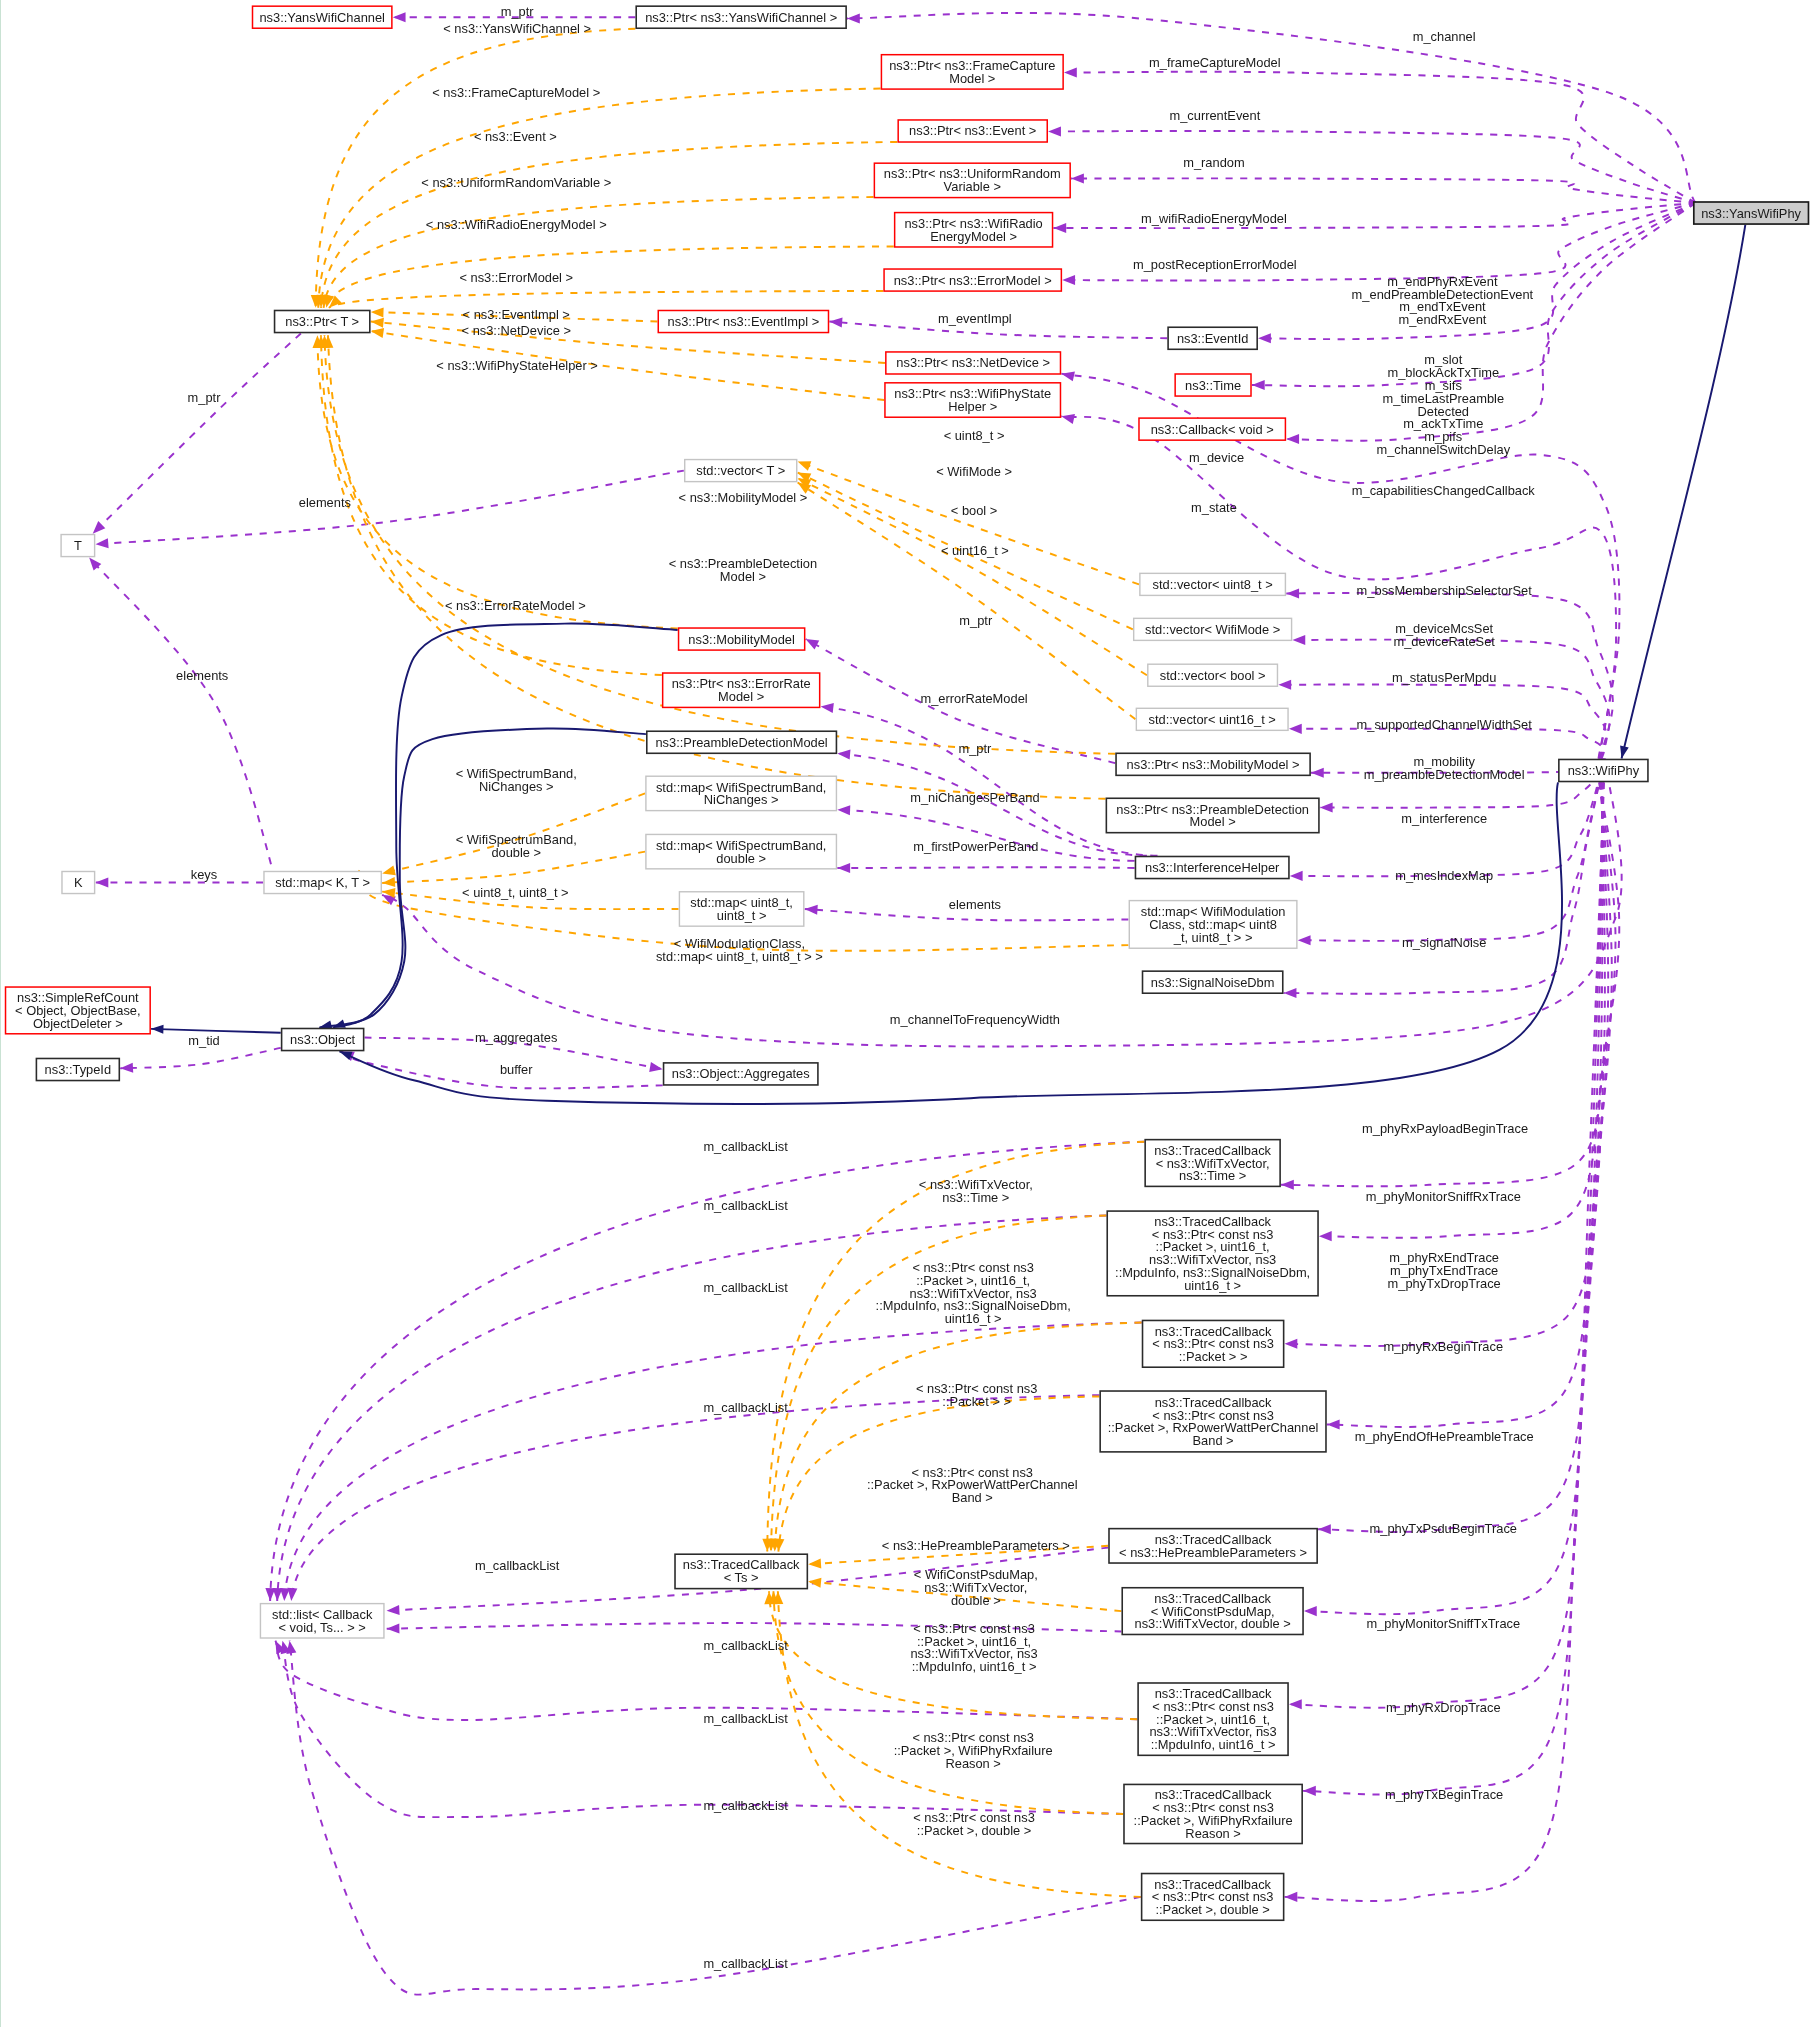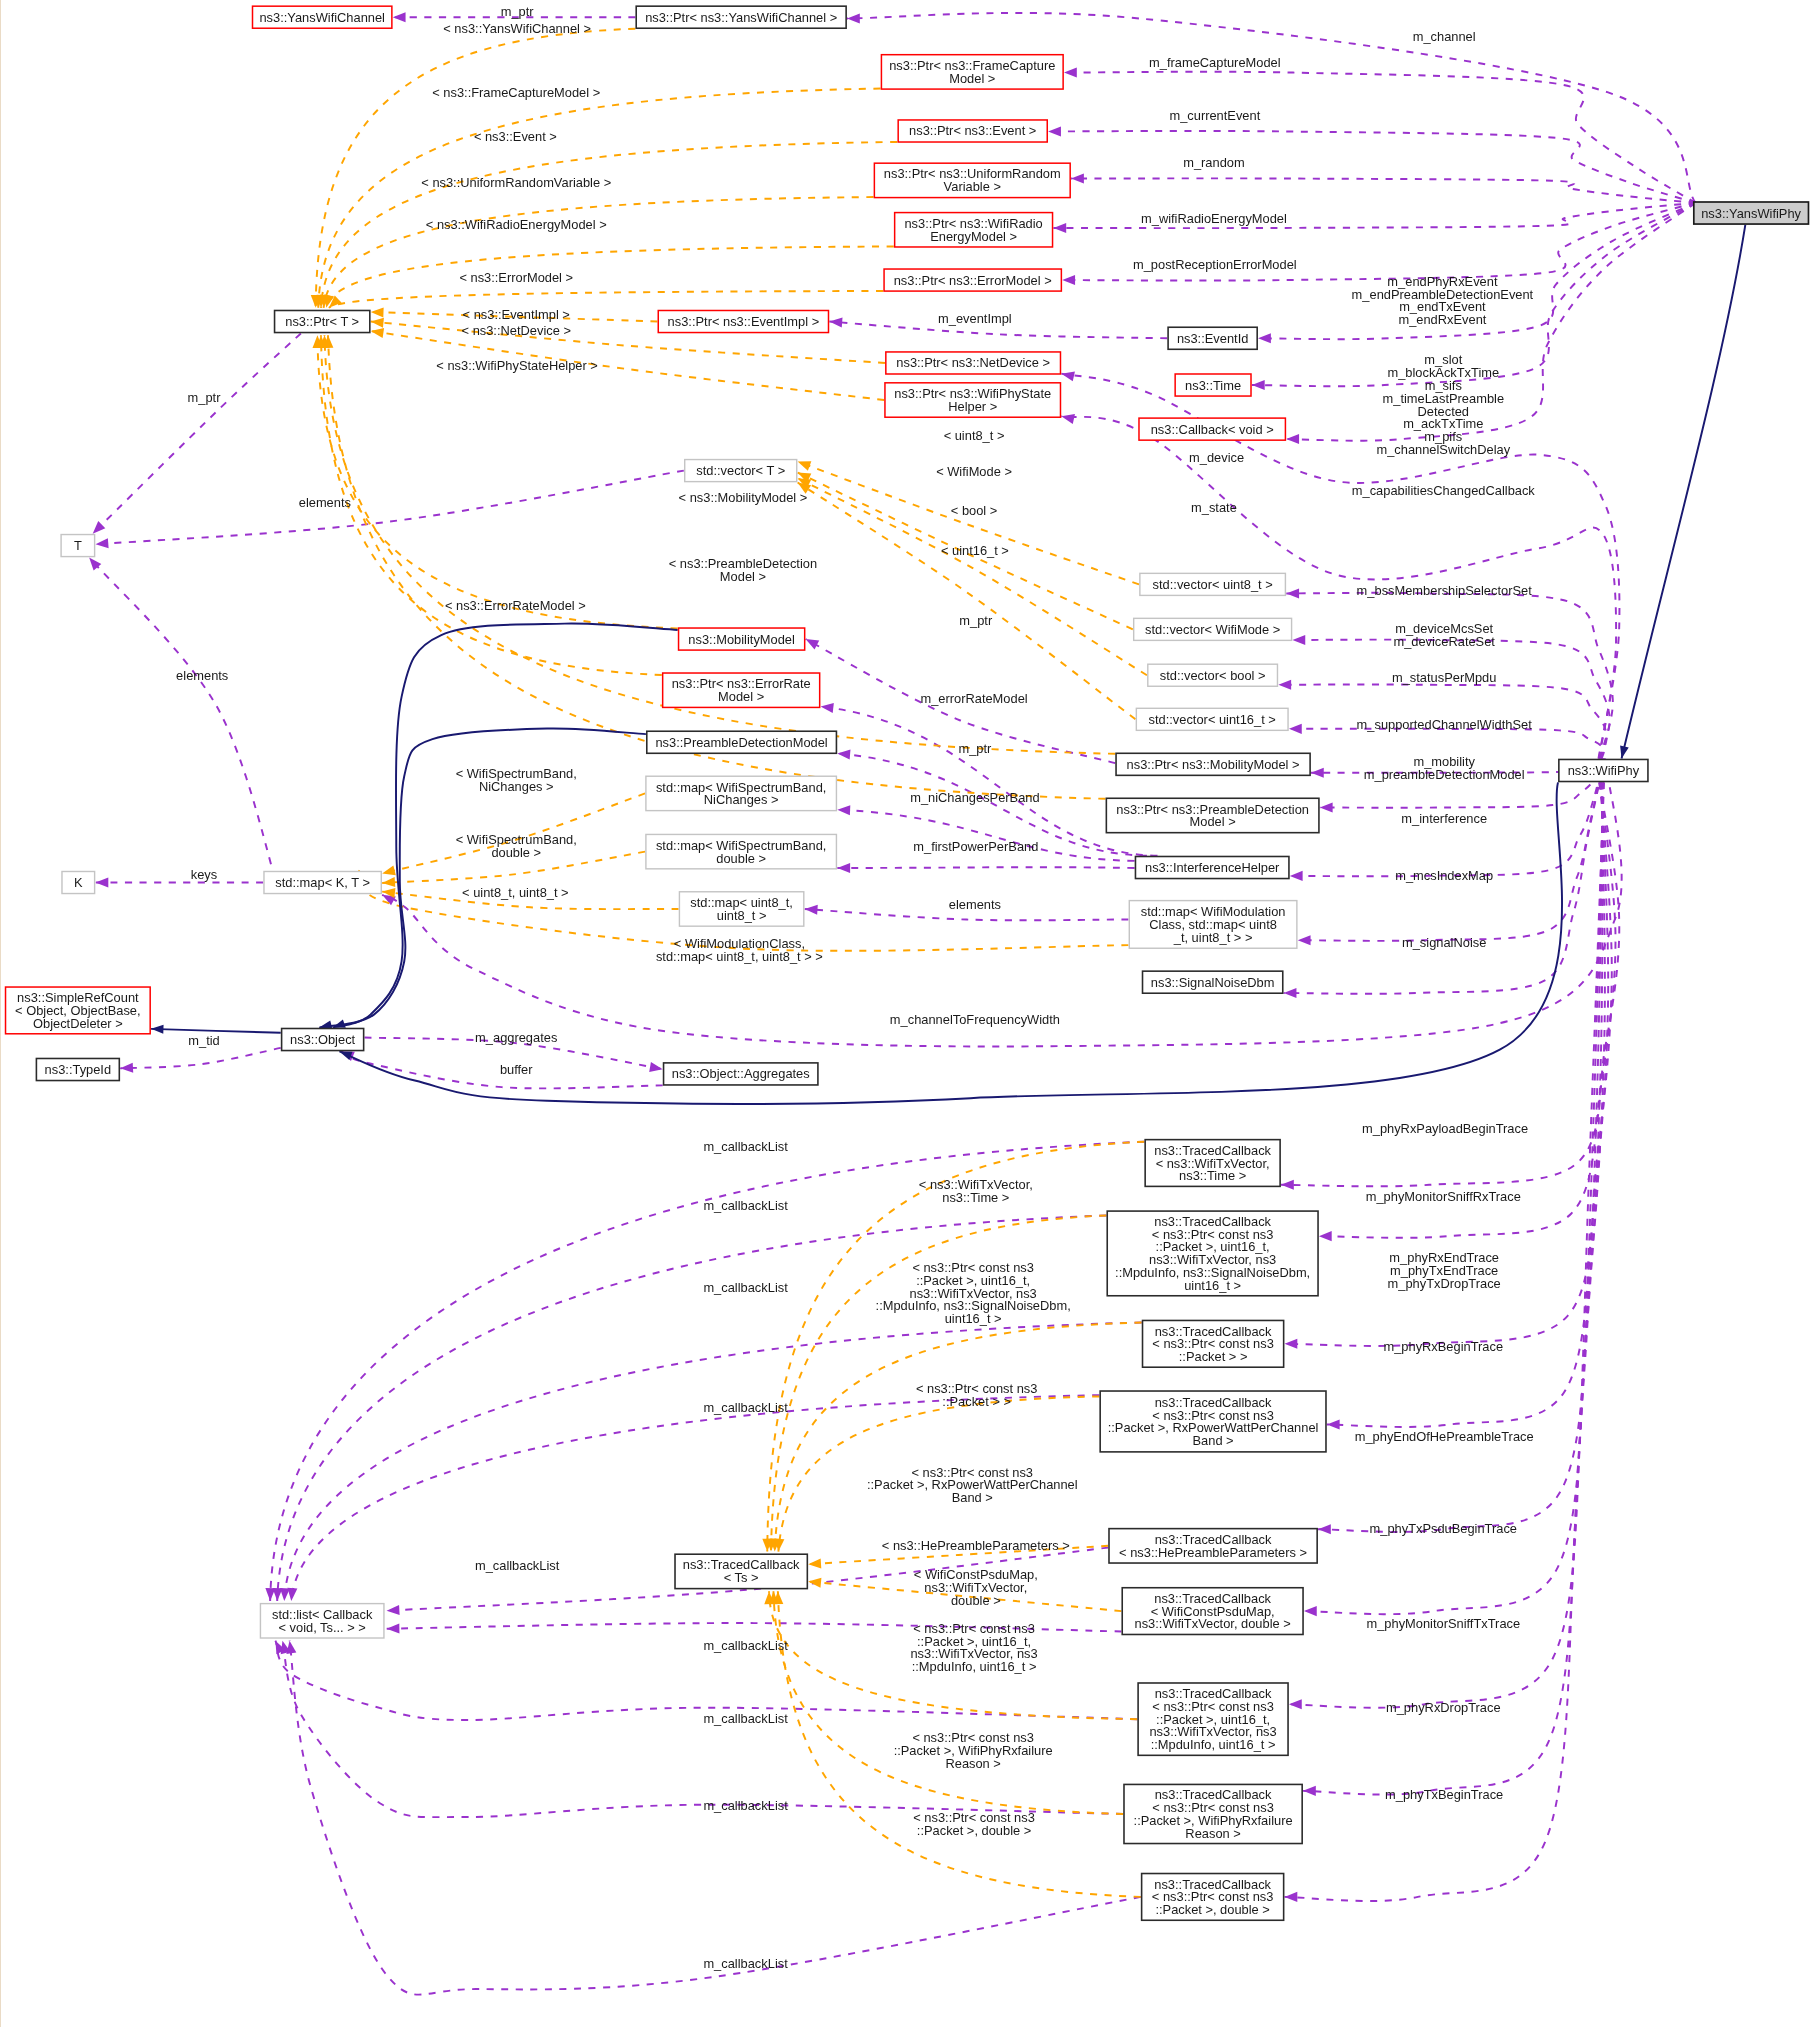--- a/index.html
+++ b/index.html
@@ -1,18 +1,18 @@
 <!DOCTYPE html>
 <html style="font-size:14px"><head>
 <meta charset="utf-8">
 <title>ns3::YansWifiPhy collaboration diagram</title>
 <style>
   html,body{margin:0;padding:0;background:#ffffff;}
   body{font-family:"Liberation Sans",sans-serif;}
-  #diagram{width:1814px;height:2027px;position:relative;background:#a16207;}
+  #diagram{width:1814px;height:2027px;position:relative;background:#15803d;}
   svg{display:block;}
   .nd-text{font-family:"Liberation Sans",sans-serif;font-size:14.6px;fill:#1a1a1a;text-anchor:middle;}
   .lb-text{font-family:"Liberation Sans",sans-serif;font-size:14.6px;fill:#1a1a1a;text-anchor:middle;}
   .box-red{fill:#ffffff;stroke:#ff0000;stroke-width:1.7;}
   .box-black{fill:#ffffff;stroke:#2b2b2b;stroke-width:1.8;}
   .box-gray{fill:#ffffff;stroke:#c4c4c4;stroke-width:1.6;}
   .box-hl{fill:#cccccc;stroke:#1a1a1a;stroke-width:1.9;}
   .e-use{fill:none;stroke:#9a32cd;stroke-width:2.2;stroke-dasharray:8,8.5;}
   .e-tmpl{fill:none;stroke:#ffa500;stroke-width:2.2;stroke-dasharray:8,8.5;}
   .e-inh{fill:none;stroke:#191970;stroke-width:2.2;}

